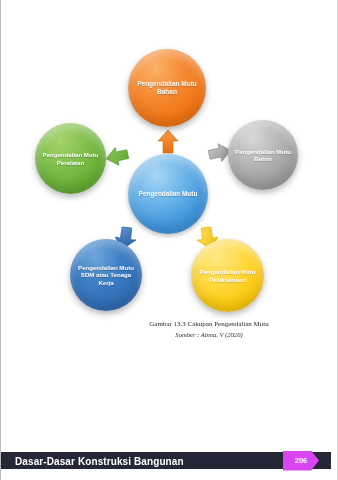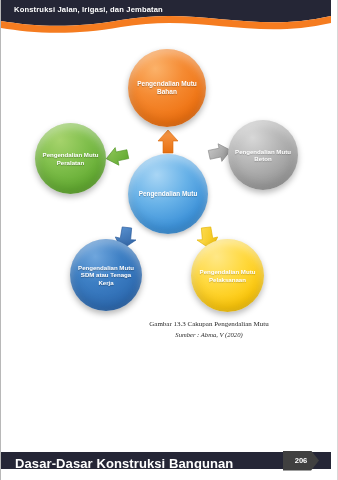--- a/index.html
+++ b/index.html
@@ -131,44 +131,37 @@
   
   .footer{
     position:absolute;left:0;bottom:11px;width:330px;height:17px;
   }
   .footer-bar{
     position:absolute;left:0;top:0;width:330px;height:17px;
     background:#252636;
   }
   .footer-title{
     position:absolute;left:14px;top:4.4px;
-    color:#ffffff;font-size:13px;font-weight:bold;letter-spacing:.1px;
+    color:#ffffff;font-size:10px;font-weight:bold;letter-spacing:.1px;
     white-space:nowrap;
   }
   .page-badge{
     position:absolute;right:12px;top:-1.5px;
     width:36px;height:20px;
-    background:#404040;
+    background:#d946ef;
     display:flex;align-items:center;justify-content:center;
     color:#ffffff;font-size:7.6px;font-weight:bold;
     clip-path:polygon(0 0, 78% 0, 100% 50%, 78% 100%, 0 100%);
   }
 </style>
 </head>
 <body>
 
 <div class="page">
 
-  <div class="header">
-    <svg width="330" height="36" viewBox="0 0 330 36">
-      <path d="M0 0 H330 V16 C250 34 200 6 120 20 C70 29 30 26 0 21 Z" fill="#252636"></path>
-      <path d="M0 21 C30 26 70 29 120 20 C200 6 250 34 330 16 V23 C250 41 200 13 120 27 C70 36 30 33 0 28 Z" fill="#F57C20"></path>
-    </svg>
-    <div class="header-title">Konstruksi Jalan, Irigasi, dan Jembatan</div>
-  </div>
 
 
   <div class="diagram">
 
     <svg class="arrows" viewBox="0 0 295 262">
       <defs>
         <linearGradient id="gOr" x1="0" y1="0" x2="0" y2="1">
           <stop offset="0%" stop-color="#f99b4b"></stop>
             <stop offset="100%" stop-color="#e76f10"></stop>
         </linearGradient>

